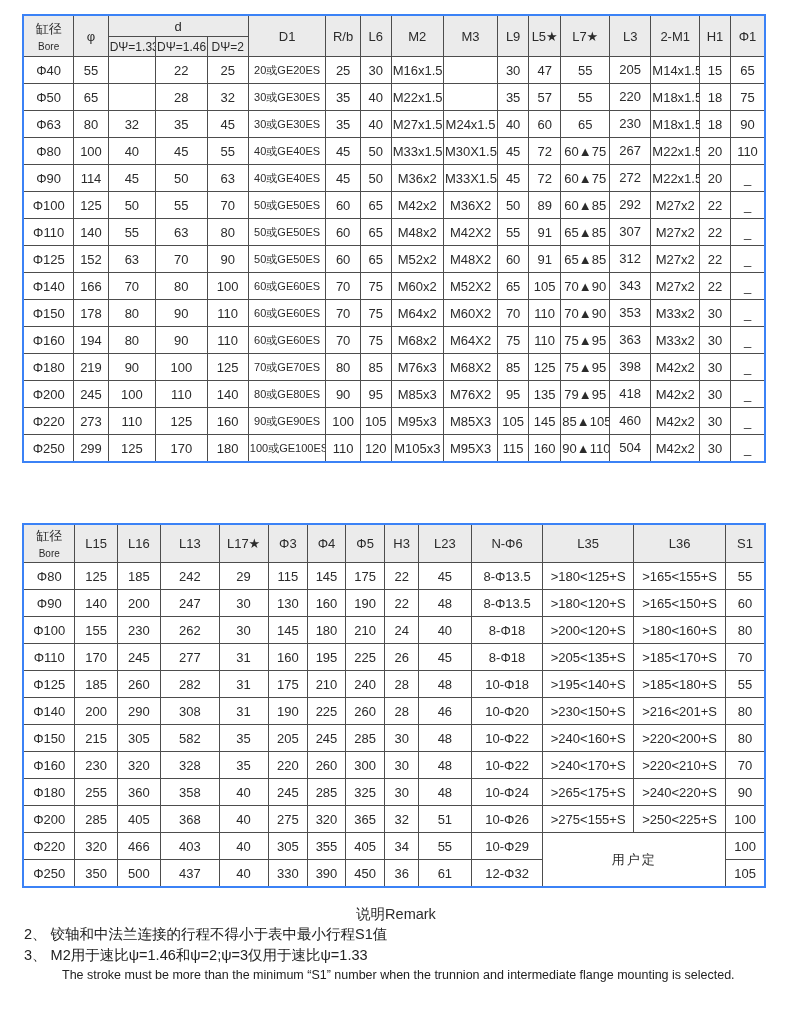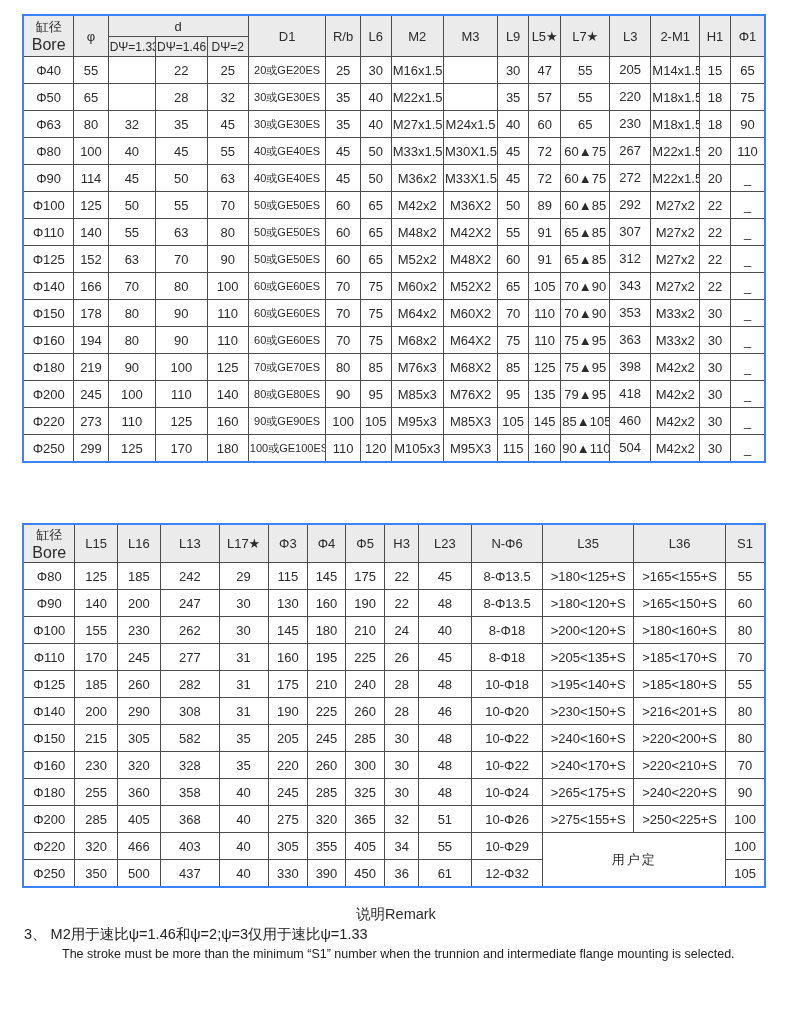--- a/index.html
+++ b/index.html
@@ -32,21 +32,21 @@
     font-weight:normal;
   }
   #t1 thead tr:first-child th{height:20px;}
   #t1 thead tr:last-child th{height:19px;font-size:12px;}
   #t1 tbody td{height:26px;}
   #t2 thead th{height:37px;}
   #t2 tbody td{height:26px;}
   #t1 tbody td:nth-child(6){font-size:11px;}
   td.raised{vertical-align:top;padding-top:2px;line-height:14px;}
   td.user-cell{font-size:14px;letter-spacing:2px;}
-  .bore-en{font-size:16px;}
+  .bore-en{font-size:10px;}
 
   .notes{margin:16px 0 0 2px;}
   .notes .cn{font-size:14.5px;line-height:21px;color:#222;}
   .notes .title{font-size:14.5px;line-height:20px;text-align:center;}
   .notes .en{font-size:12.5px;line-height:19px;margin-left:38px;color:#222;}
 </style>
 </head>
 <body>
 
 <div class="page">
@@ -607,18 +607,19 @@
           <td>36</td>
           <td>61</td>
           <td>12-Φ32</td>
           <td>105</td>
         </tr>
       </tbody>
   </table>
 
   <div class="notes">
     <div class="title">说明Remark</div>
+    <div class="cn">2、 铰轴和中法兰连接的行程不得小于表中最小行程S1值</div>
     <div class="cn">3、 M2用于速比ψ=1.46和ψ=2;ψ=3仅用于速比ψ=1.33</div>
     <div class="en">The stroke must be more than the minimum “S1” number when the  trunnion and intermediate flange mounting is selected.</div>
 
   </div>
 
 </div>
 
 </body></html>

